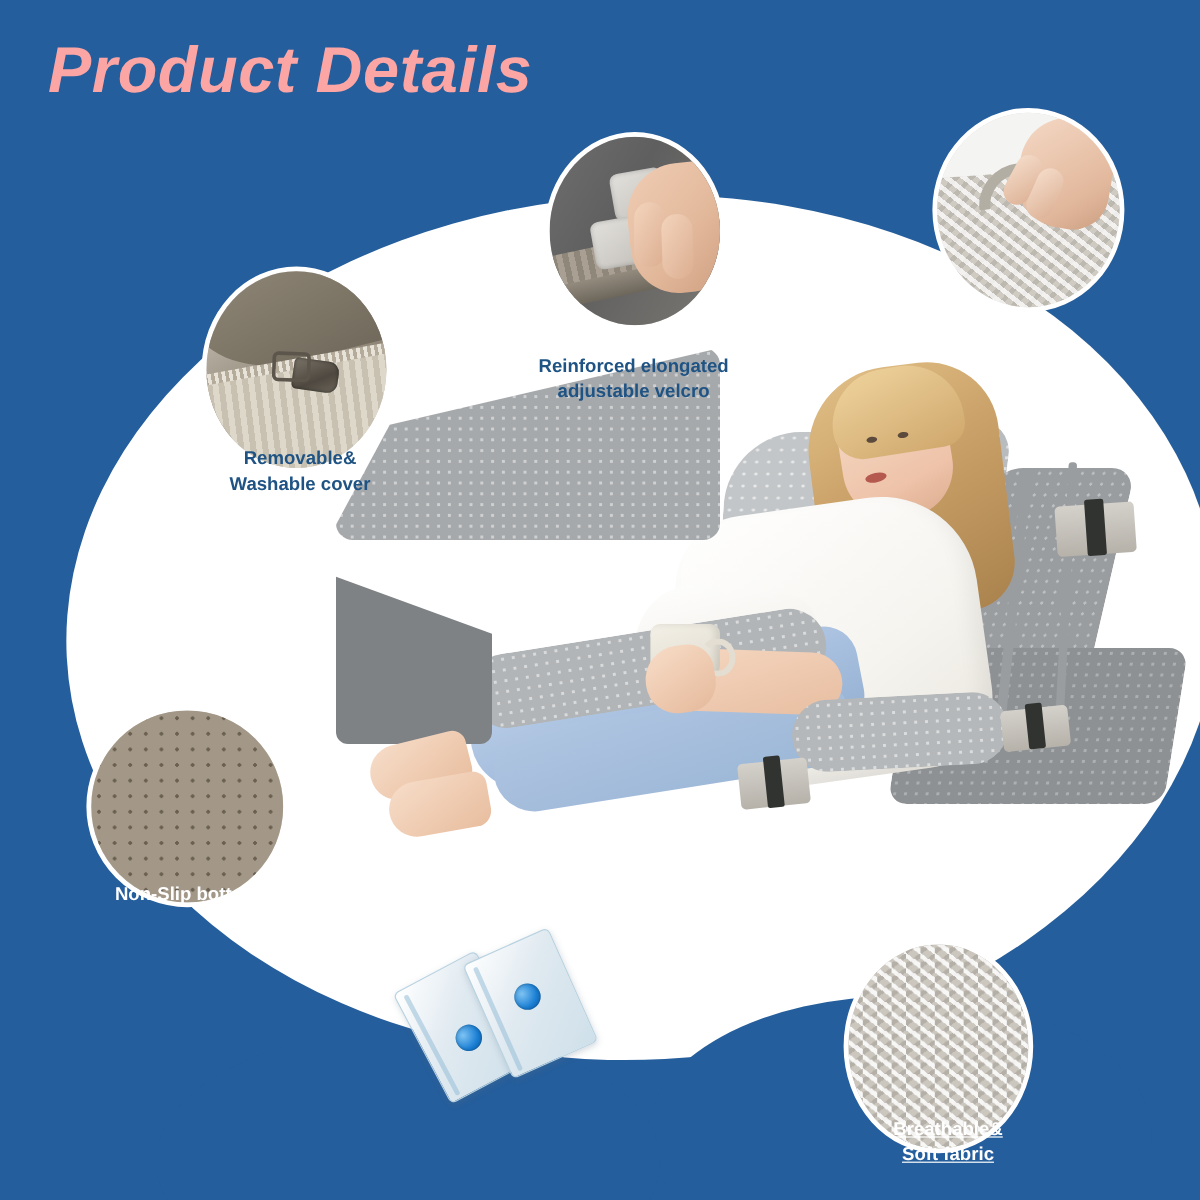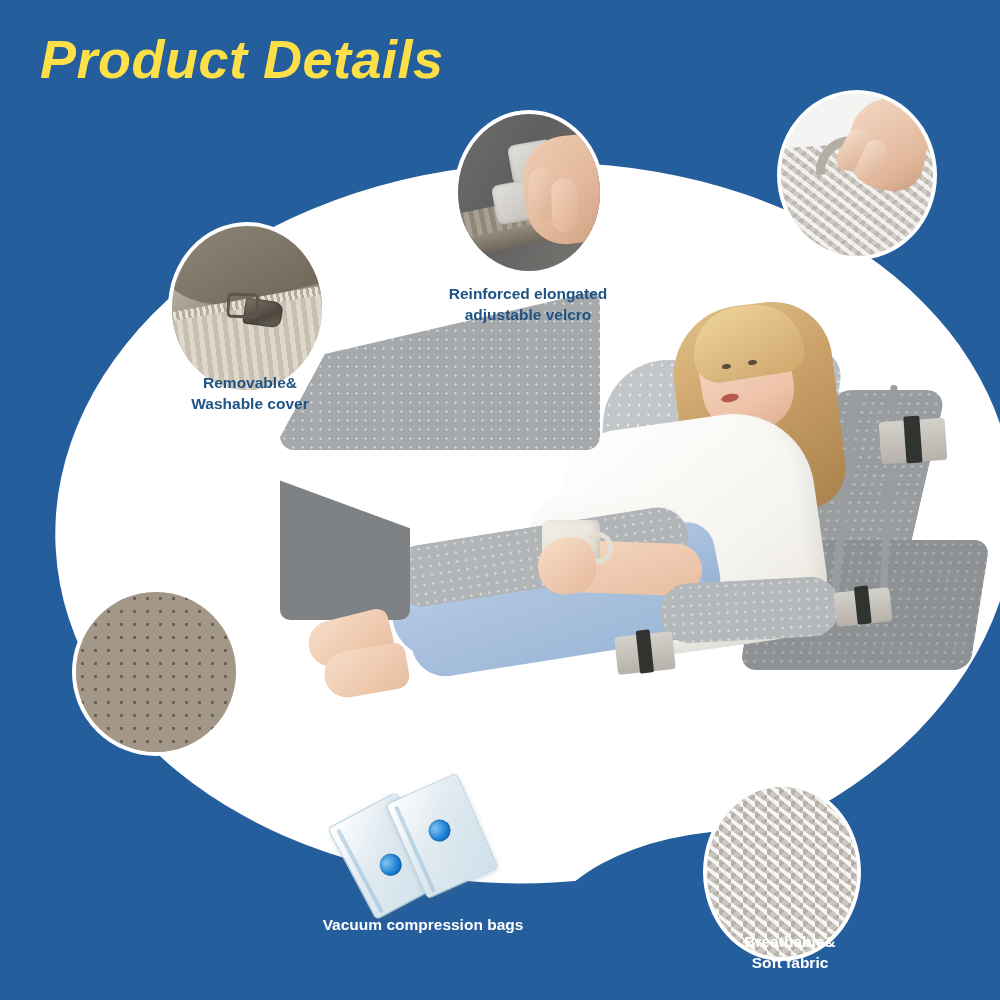--- a/index.html
+++ b/index.html
@@ -29,21 +29,21 @@
     background: #255E9C;
     border-radius: 50%;
   }
   
   .notch-a { left: 540px; top: 830px; width: 420px; height: 230px; }
   .notch-b { left: 130px; top: 858px; width: 420px; height: 220px; }
 
   
   .title {
     position: absolute; left: 40px; top: 28px;
-    color: #fde047;
+    color: #fca5a5;
     font-size: 54px;
     font-weight: bold;
     font-style: italic;
     letter-spacing: 0.5px;
     white-space: nowrap;
   }
 
   
   .photo {
     position: absolute;
@@ -460,54 +460,54 @@
       <div class="vel-strap"></div>
       <div class="vel-strap2"></div>
       <div class="vel-pad a"></div>
       <div class="vel-pad b"></div>
       <div class="vel-hand">
         <div class="vel-finger f1"></div>
         <div class="vel-finger f2"></div>
       </div>
     </div>
   </div>
-  <div class="label dark" style="left:408px; top:284px; width:240px;">Reinforced elongated
+  <div class="label dark" style="left:408px; top:296px; width:240px;">Reinforced elongated
 adjustable velcro</div>
 
   <div class="photo" id="p-handle">
     <div class="inner">
       <div class="hnd-bg"></div>
       <div class="hnd-fabric"></div>
       <div class="hnd-strap"></div>
       <div class="hnd-hand">
         <div class="hnd-finger g1"></div>
         <div class="hnd-finger g2"></div>
       </div>
     </div>
   </div>
 
   <div class="photo" id="p-nonslip">
     <div class="inner">
         <div class="slip-bg"></div>
       </div>
   </div>
+  <div class="label light" style="left:56px; top:736px; width:200px;">Non-Slip bottom</div>
 
   <div id="bags">
     <div class="bag b1">
       <span class="bag-seam"></span>
         <span class="bag-valve"></span>
     </div>
     <div class="bag b2">
       <span class="bag-seam"></span>
         <span class="bag-valve"></span>
     </div>
   </div>
-  <div class="label light" style="left:288px; top:915px; width:270px;">Vacuum compression bags</div>
 
   <div class="photo" id="p-breath">
     <div class="inner">
         <div class="brth-bg"></div>
       </div>
   </div>
-  <div class="label light" style="left:690px; top:932px; width:200px;">Breathable&amp;
+  <div class="label light" style="left:690px; top:932px; width:200px;text-decoration:underline;">Breathable&amp;
 Soft fabric</div>
 
 </div>
 
 </body></html>

